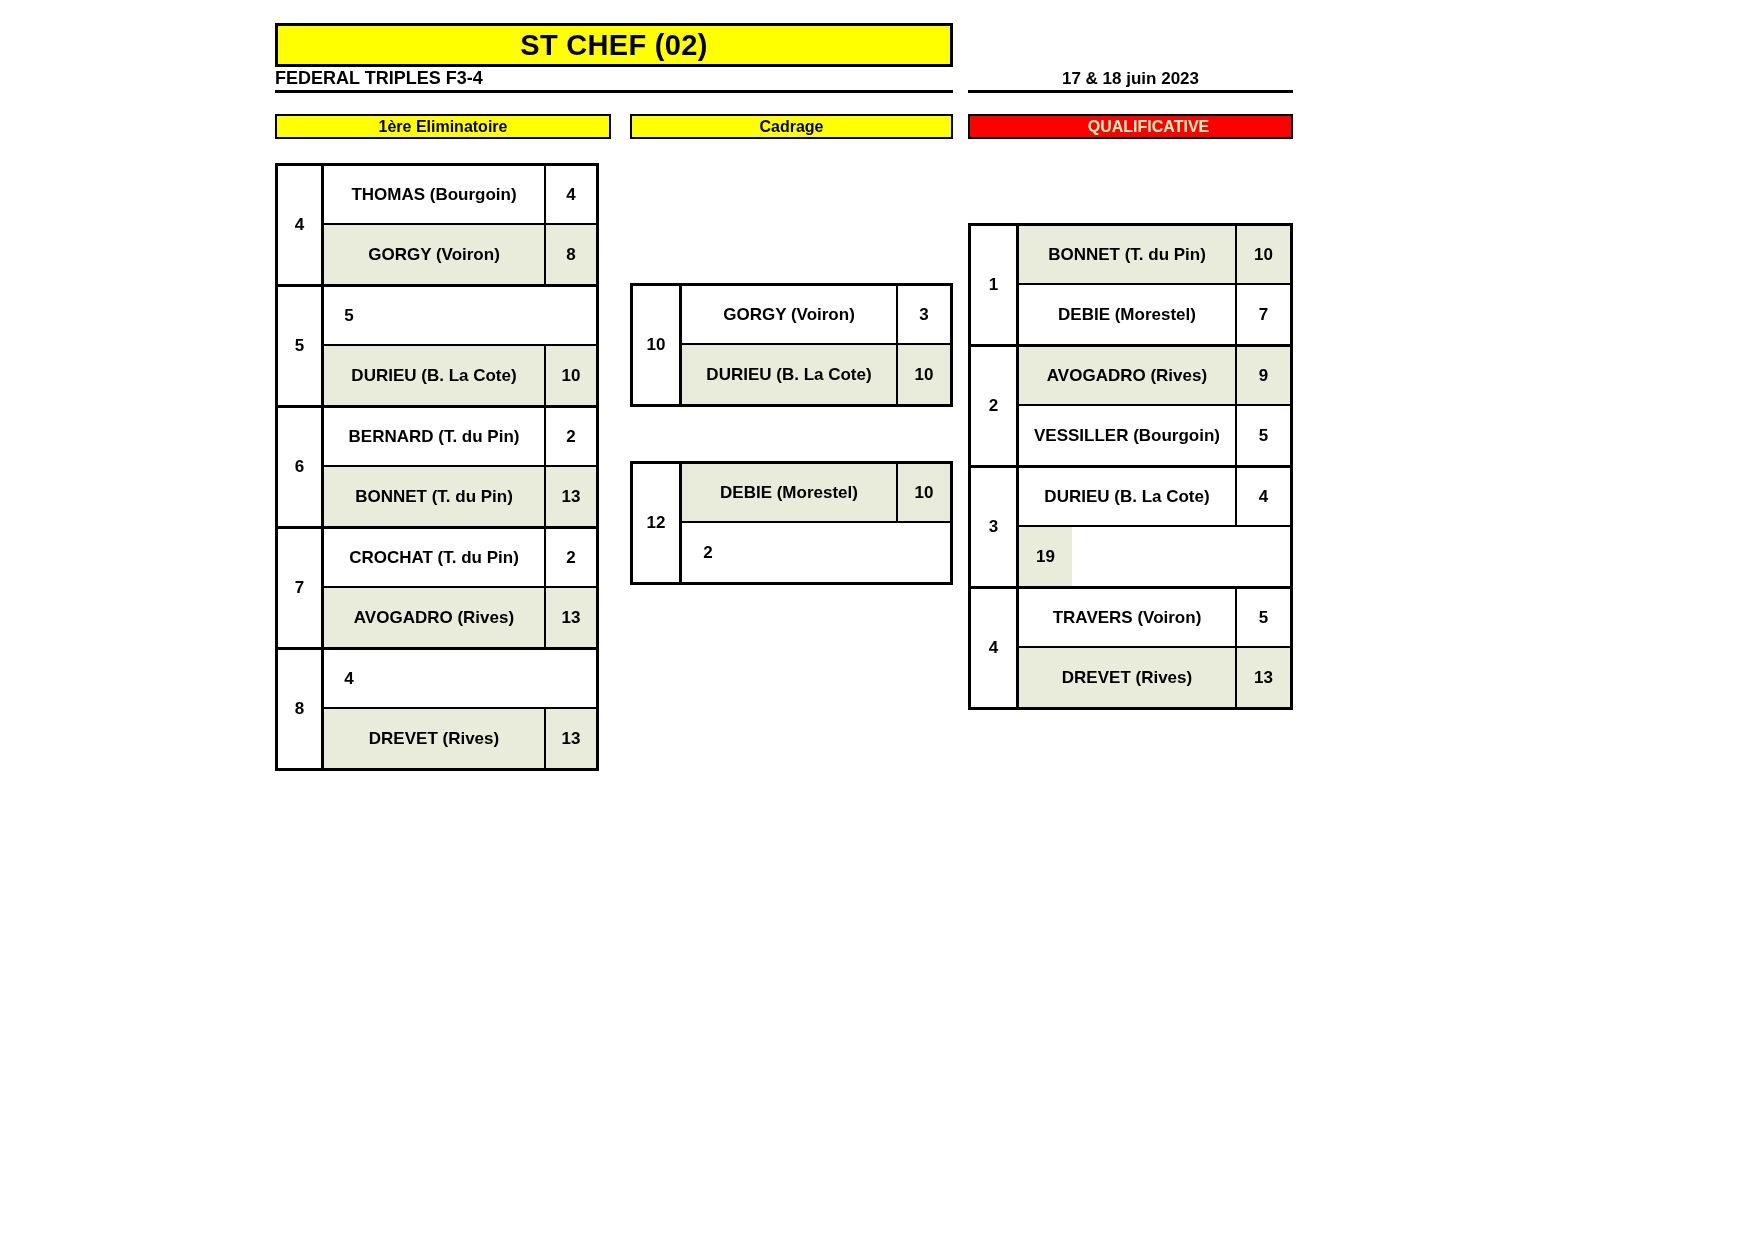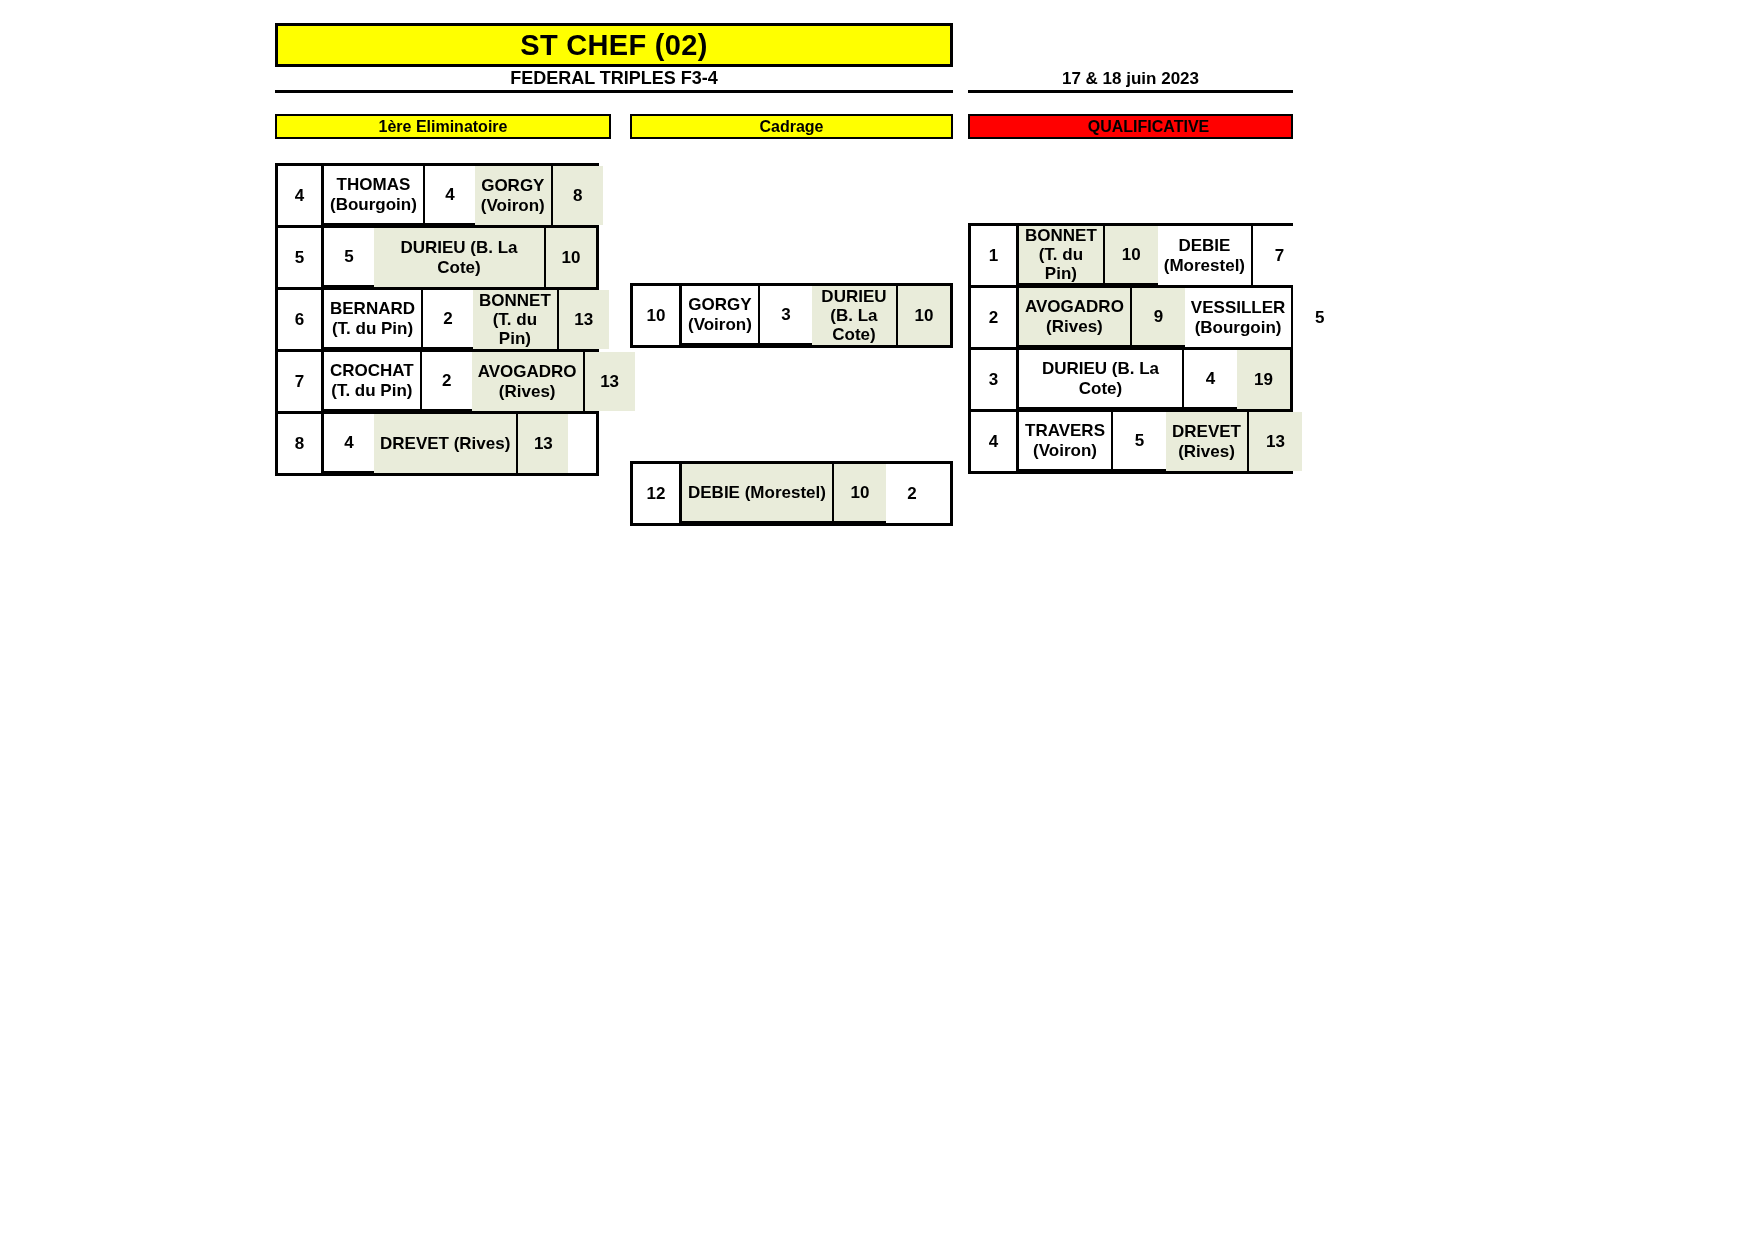--- a/index.html
+++ b/index.html
@@ -19,21 +19,21 @@
     background:#ffff00;
     border:3px solid #000000;
     box-sizing:border-box;
     display:flex;align-items:center;justify-content:center;
   }
   .title-banner span{
     font-size:29px;font-weight:bold;letter-spacing:.3px;text-align:right;
   }
   .subtitle-row{
     position:absolute;left:275px;top:67px;width:678px;height:26px;
-    display:flex;align-items:center;justify-content:center;
+    display:flex;align-items:center;
     border-bottom:3px solid #000;
     box-sizing:border-box;
   }
   .subtitle-row span{font-size:18px;font-weight:bold;}
   .date-row{
     position:absolute;left:968px;top:67px;width:325px;height:26px;
     display:flex;align-items:center;justify-content:center;
     border-bottom:3px solid #000;
     box-sizing:border-box;
   }
@@ -41,21 +41,21 @@
 
   
   .sec-head{
     position:absolute;height:25px;
     border:2px solid #000;
     box-sizing:border-box;
     display:flex;align-items:center;justify-content:center;
     font-size:16px;font-weight:bold;
   }
   .sec-head.yellow{background:#ffff00;color:#000;}
-  .sec-head.red{background:#ff0000;color:#000000;padding-left:36px;}
+  .sec-head.red{background:#ff0000;color:#fef9c3;padding-left:36px;}
   #sec-elim{left:275px;top:114px;width:336px;}
   #sec-cadrage{left:630px;top:114px;width:323px;}
   #sec-qual{left:968px;top:114px;width:325px;}
 
   
   .bracket{position:absolute;}
   .match{
     display:flex;
     border:3px solid #000;
     box-sizing:border-box;
@@ -63,21 +63,21 @@
   }
   .match:first-child{margin-top:0;}
   .mnum{
     flex:0 0 46px;
     display:flex;align-items:center;justify-content:center;
     font-size:17px;font-weight:bold;
     border-right:3px solid #000;
     box-sizing:border-box;
     background:#ffffff;
   }
-  .rows{flex:1 1 auto;display:flex;flex-direction:row;}
+  .rows{flex:1 1 auto;display:flex;flex-direction:column;}
   .row{
     display:flex;
     box-sizing:border-box;
     height:59px;
   }
   .row.top{border-bottom:2px solid #000;}
   .row .pname{
     flex:1 1 auto;
     display:flex;align-items:center;justify-content:center;
     font-size:17px;font-weight:bold;

